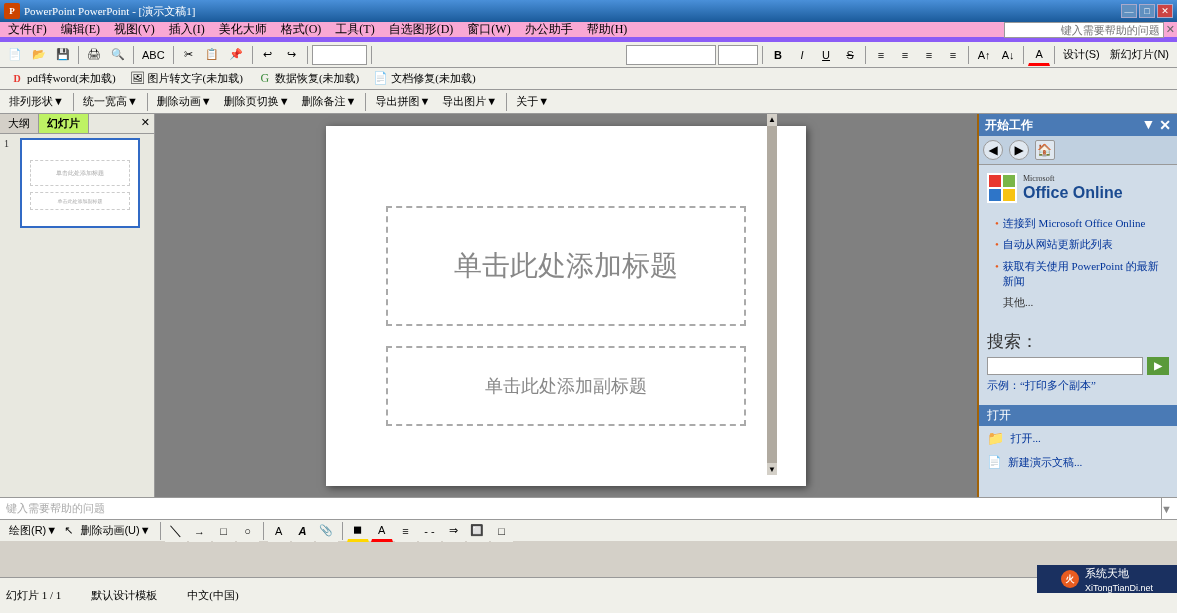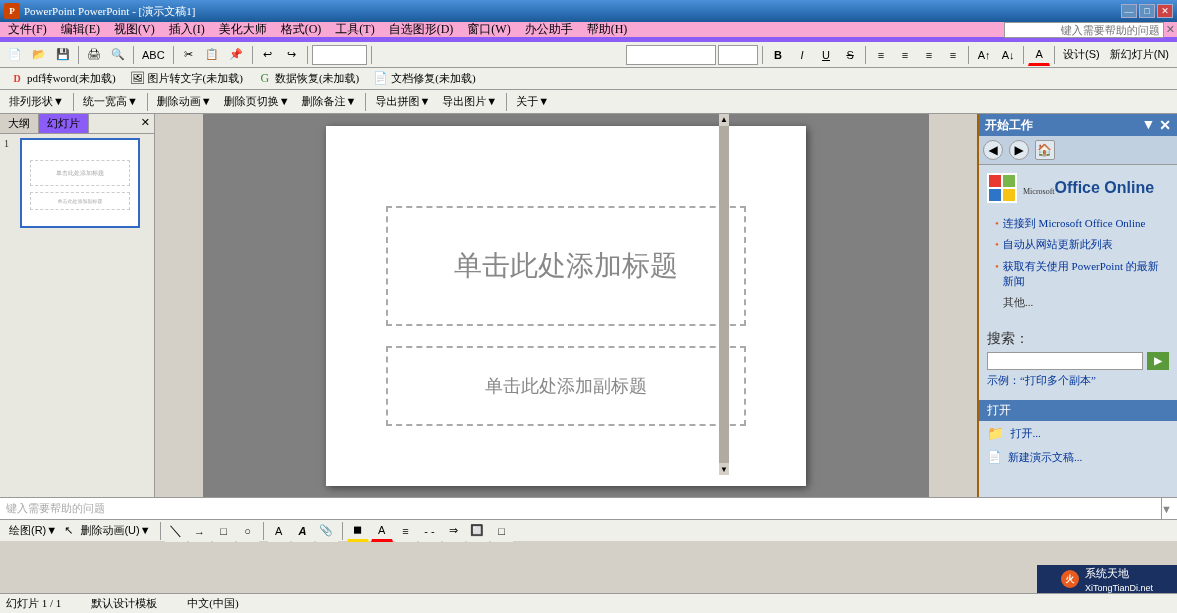--- a/index.html
+++ b/index.html
@@ -131,21 +131,21 @@
       display: flex;
       border-bottom: 1px solid #999;
       font-size: 11px;
     }
     .sp-tab {
       padding: 2px 8px;
       cursor: pointer;
       border-right: 1px solid #999;
       background: #d4d0c8;
     }
-    .sp-tab.active { background: #8b5cf6; }
+    .sp-tab.active { background: #bef264; font-weight: bold; }
     #slide-panel-close { margin-left: auto; padding: 2px 4px; cursor: pointer; font-size: 11px; }
     #slide-list { flex: 1; overflow-y: auto; padding: 4px; }
     .slide-thumb {
       display: flex; align-items: flex-start; gap: 4px;
       margin-bottom: 4px;
     }
     .slide-num { font-size: 10px; color: #333; width: 12px; }
     .slide-preview {
       width: 120px; height: 90px;
       background: white;
@@ -279,21 +279,21 @@
       cursor: pointer;
       display: flex;
       align-items: flex-start;
       gap: 4px;
       line-height: 1.4;
     }
     .rp-list li::before { content: '•'; color: #e85c20; flex-shrink: 0; }
     .rp-other { font-size: 11px; color: #333; padding: 2px 8px 6px 16px; cursor: pointer; }
 
     .rp-section-label {
-      font-size: 14px;
+      font-size: 17px;
       color: #333;
       padding: 6px 8px 2px;
     }
     .rp-search-row {
       display: flex;
       align-items: center;
       padding: 2px 8px;
       gap: 4px;
     }
     .rp-search-input {
@@ -509,21 +509,21 @@
   <button class="dt-btn">删除动画▼</button>
   <button class="dt-btn">删除页切换▼</button>
   <button class="dt-btn">删除备注▼</button>
   <div class="tb-sep"></div>
   <button class="dt-btn">导出拼图▼</button>
   <button class="dt-btn">导出图片▼</button>
   <div class="tb-sep"></div>
   <button class="dt-btn">关于▼</button>
 </div>
 
-<div id="main-area" style="display:flex; height:383px; overflow:hidden;gap:48px;">
+<div id="main-area" style="display:flex; height:383px; overflow:hidden;">
 
   <div id="slide-panel">
     <div id="slide-panel-tabs">
       <div class="sp-tab">大纲</div>
       <div class="sp-tab active">幻灯片</div>
       <div id="slide-panel-close">✕</div>
     </div>
     <div id="slide-list">
       <div class="slide-thumb">
         <span class="slide-num">1</span>
@@ -565,21 +565,21 @@
     </div>
 
     <div id="office-online-section">
       <div class="office-online-logo">
         <div class="ms-logo">
           <div class="ms-logo-q red"></div>
           <div class="ms-logo-q green"></div>
           <div class="ms-logo-q blue"></div>
           <div class="ms-logo-q yellow"></div>
         </div>
-        <div style="display:flex; flex-direction:row; line-height:1.1;align-items:flex-end;">
+        <div style="display:flex; flex-direction:column; line-height:1.1;">
           <span style="font-size:8px; color:#333;">Microsoft</span>
           <span class="office-online-text">Office Online</span>
         </div>
       </div>
 
       <ul class="rp-list">
         <li>连接到 Microsoft Office Online</li>
         <li>自动从网站更新此列表</li>
         <li>获取有关使用 PowerPoint 的最新新闻</li>
       </ul>
@@ -639,17 +639,17 @@
 
   <div id="watermark" style="position:fixed; bottom:20px; right:0; background:#1a3060; height:28px; width:140px; display:flex; align-items:center; justify-content:center; gap:6px; z-index:100;">
     <div class="wm-icon" style="width:18px; height:18px; background:#e85c20; border-radius:50%; display:flex; align-items:center; justify-content:center; color:white; font-size:9px; font-weight:bold;">火</div>
     <span class="wm-text" style="color:white; font-size:11px; font-family:Arial;">
       <span>系统天地</span><br>
       <span style="font-size:9px;">XiTongTianDi.net</span>
     </span>
   </div>
 </div>
 
-<div id="status-bar" style="position:fixed; bottom:0; left:0; right:0; height:20px; background:#f0f0ea; border-top:1px solid #999; display:flex; align-items:center; padding:0 6px; font-size:11px; gap:30px; z-index:99;">
+<div id="status-bar" style="position:fixed; bottom:0; left:0; right:0; height:36px; background:#f0f0ea; border-top:1px solid #999; display:flex; align-items:center; padding:0 6px; font-size:11px; gap:30px; z-index:99;">
   <span>幻灯片 1 / 1</span>
   <span>默认设计模板</span>
   <span>中文(中国)</span>
 </div>
 
 </body></html>

